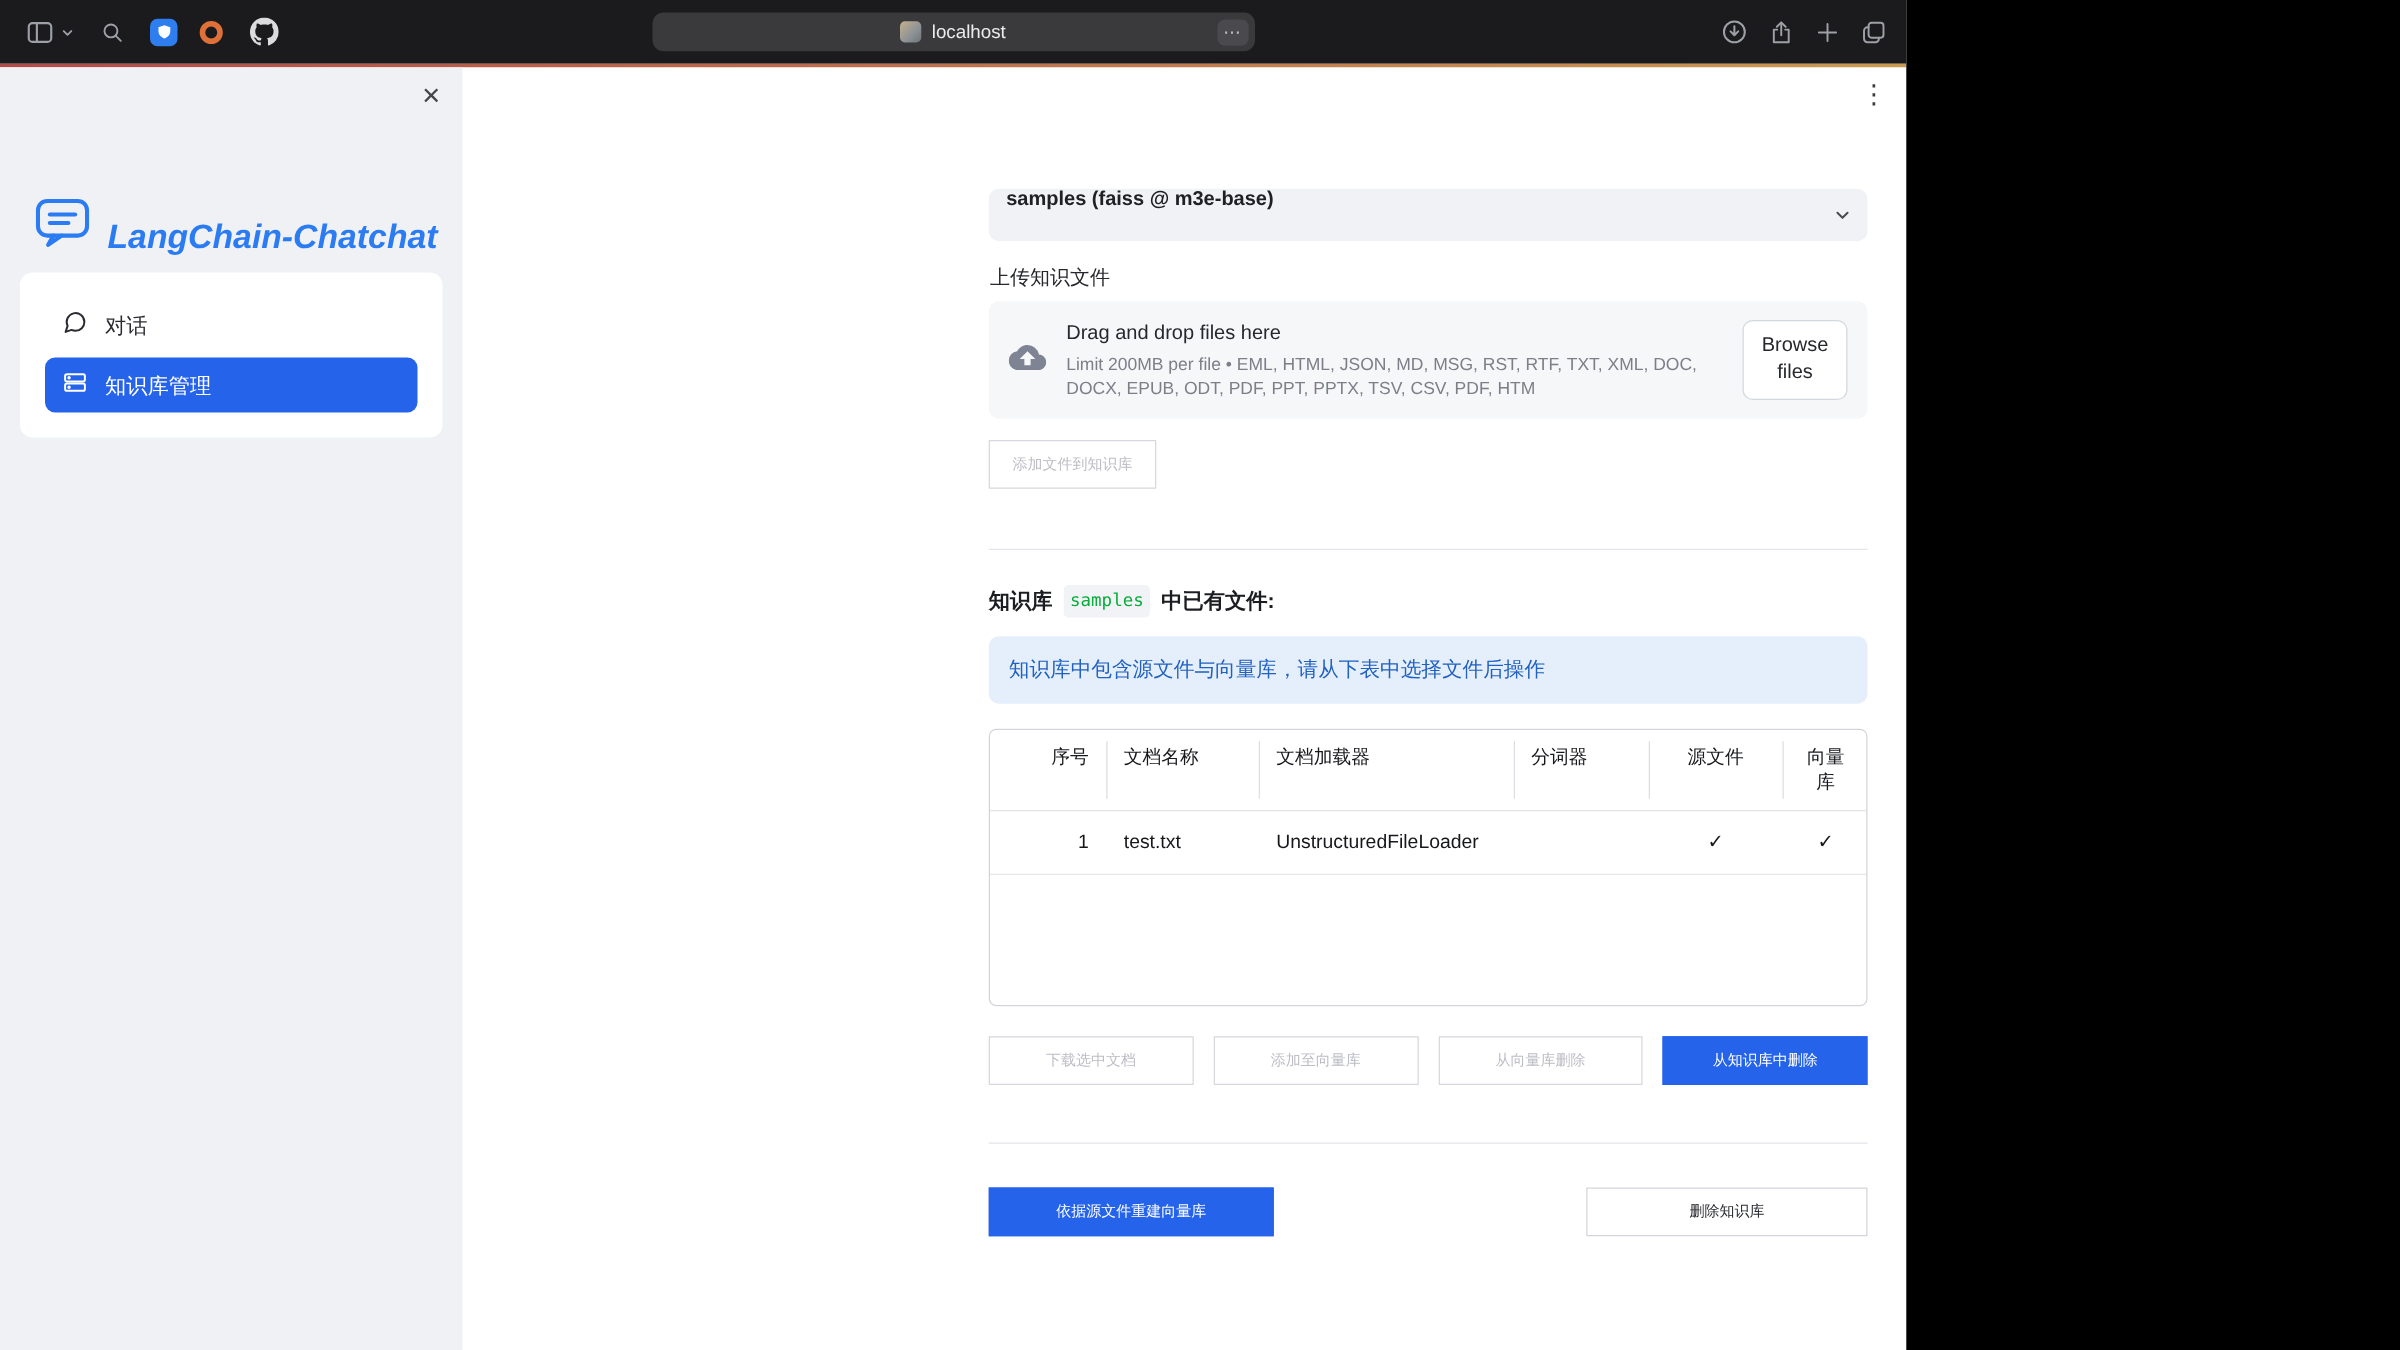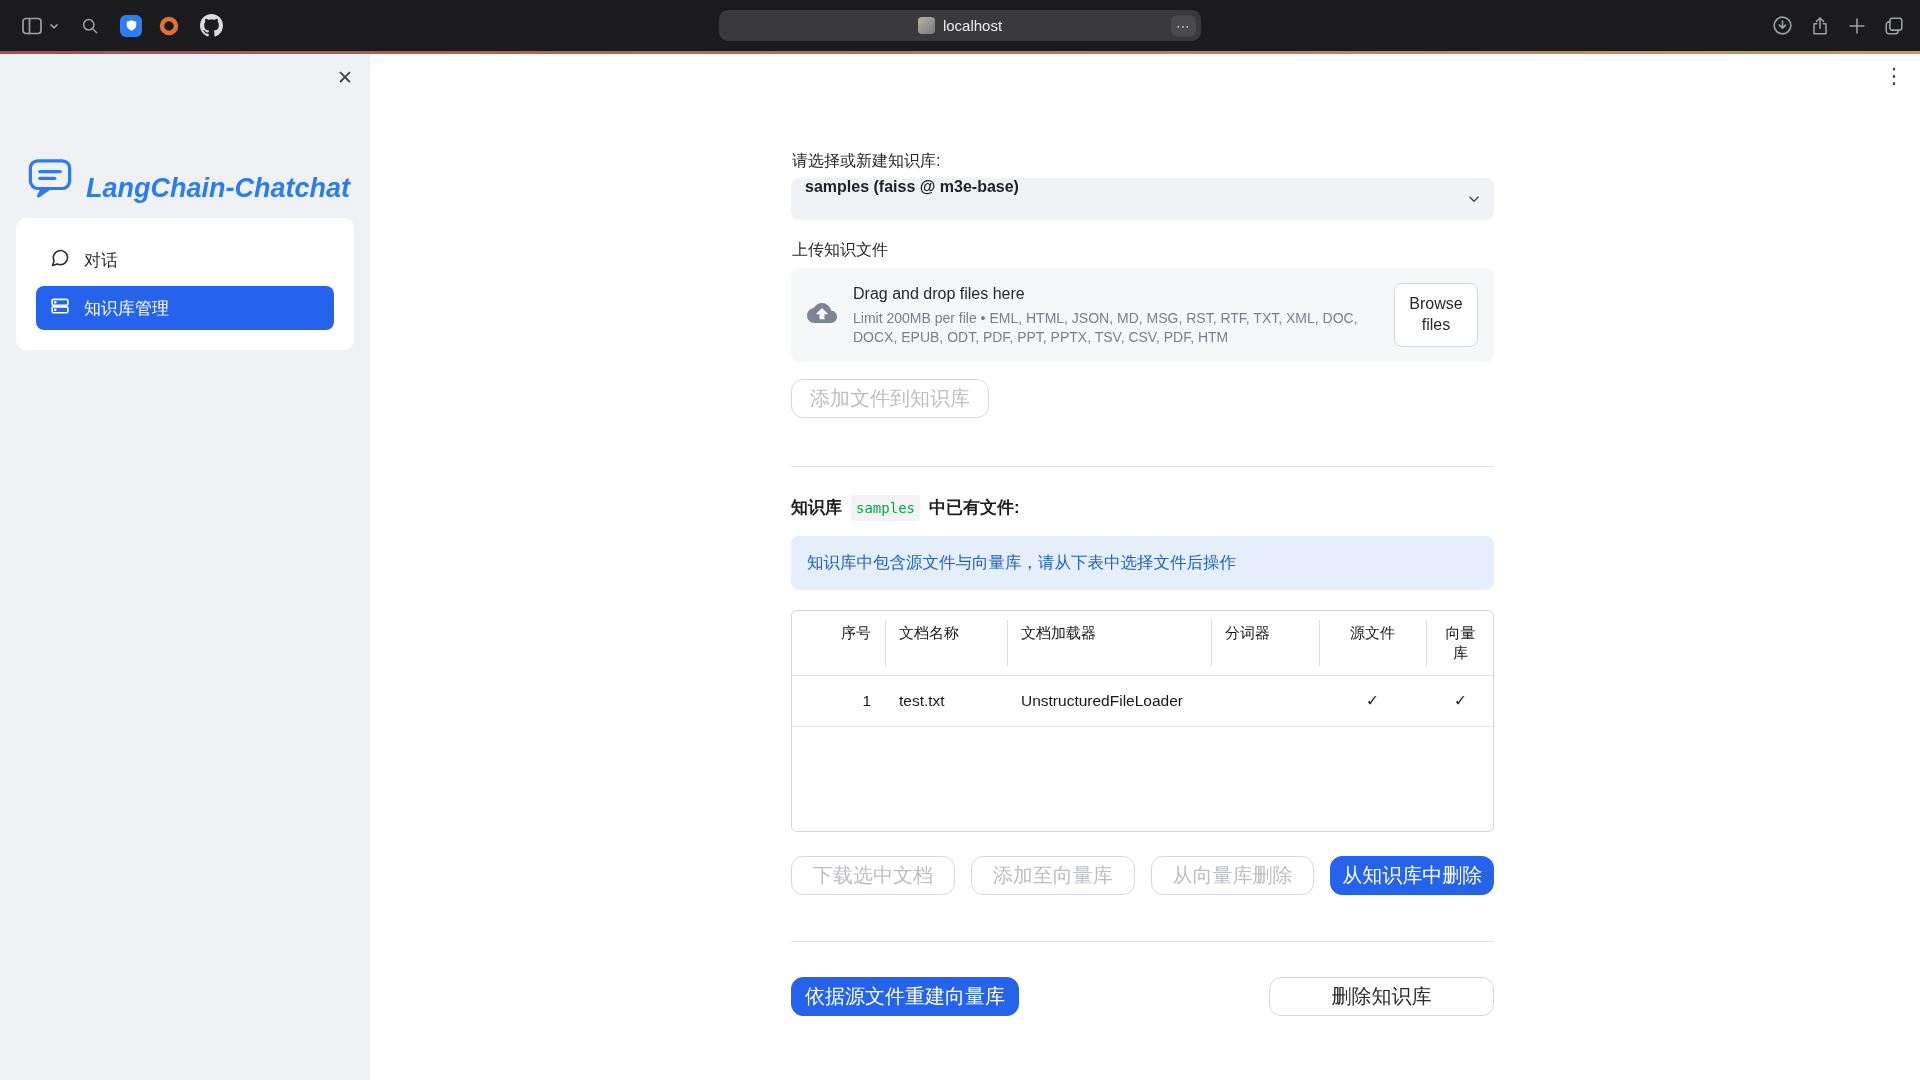--- a/index.html
+++ b/index.html
@@ -1,17 +1,17 @@
 <!DOCTYPE html>
 <html><head>
 <meta charset="utf-8">
 <style>
   * { box-sizing: border-box; }
   body { margin:0; font-family:"Liberation Sans","DejaVu Sans",sans-serif; background:#000; }
-  .screen { position:relative; width:1920px; height:1080px; background:#fff; overflow:hidden; }
+  .screen { position:relative; width:1525px; height:1080px; background:#fff; overflow:hidden; }
 
   
   .browser-bar { position:absolute; top:0; left:0; right:0; height:51px; background:#1b1b1d; display:flex; align-items:center; color:#9da0a6; }
   .bar-left { display:flex; align-items:center; padding-left:20px; }
   .tico { display:flex; align-items:center; justify-content:center; color:#9da0a6; }
   .tico svg { display:block; }
   .m-r-20 { margin-right:20px; } .m-r-16 { margin-right:16px; } .m-r-4 { margin-right:4px; }
   .ext-blue { width:22px; height:22px; border-radius:6px; background:#2f7ef0; display:flex; align-items:center; justify-content:center; }
   .ext-orange { width:22px; height:22px; display:flex; align-items:center; justify-content:center; }
   .address-bar { position:absolute; left:50%; top:10px; transform:translateX(-50%); width:482px; height:31px; background:#3a3a3d; border-radius:9px; display:flex; align-items:center; justify-content:center; gap:8px; color:#ececee; font-size:15px; }
@@ -43,21 +43,21 @@
 
   .selectbox { height:42px; background:#f0f2f6; border-radius:8px; display:flex; align-items:flex-start; padding:0 40px 0 14px; font-size:16px; color:#202126; position:relative;font-weight:bold; }
   .selectbox .chev { position:absolute; right:11px; top:50%; transform:translateY(-50%); color:#4c4e56; display:flex; }
 
   .uploader { height:94px; background:#f6f7f9; border-radius:8px; padding:0 16px; display:flex; align-items:center; gap:16px; }
   .upl-text { display:flex; flex-direction:column; gap:6px; }
   .upl-title { font-size:16px; color:#27282d; line-height:19px; }
   .upl-limit { font-size:14px; color:#7c7e88; width:515px; line-height:1.35; }
   .browse-btn { margin-left:auto; width:84px; min-height:64px; background:#fff; border:1px solid #d4d7dd; border-radius:8px; font-size:16px; color:#27282d; line-height:1.3; text-align:center; padding:10px 8px; font-family:inherit; }
 
-  .btn { display:inline-flex; align-items:center; justify-content:center; height:39px; padding:0 18px; border-radius:12px; font-size:20px; border:1px solid transparent; font-family:inherit; white-space:nowrap; }
+  .btn { display:inline-flex; align-items:center; justify-content:center; height:39px; padding:0 18px; border-radius:0; font-size:12px; border:1px solid transparent; font-family:inherit; white-space:nowrap; }
   .btn-disabled { background:#fff; border-color:#d7d8dd; color:#bdbec5; }
   .btn-secondary { background:#fff; border-color:#d4d6db; color:#2a2b30; }
   .btn-primary { background:#2563eb; border-color:#2563eb; color:#fff; }
   .add-files { margin-top:17px; }
 
   .divider { border:none; border-top:1px solid #e4e5e9; margin:48px 0 28px; }
   .divider.second { margin:46px 0 35px; }
 
   .kb-heading { display:flex; align-items:center; gap:9px; font-size:17px; font-weight:bold; color:#1c1d21; line-height:22px; margin-bottom:15px; }
   .code-chip { font-family:"DejaVu Sans Mono",monospace; font-size:14px; font-weight:normal; color:#09ab3b; background:#f2f3f6; border-radius:4px; padding:2px 5px; }
@@ -198,21 +198,20 @@
           <span>知识库管理</span>
         </div>
       </nav>
     </aside>
 
     <main class="main">
       <button class="kebab">⋮</button>
 
       <div class="content">
 
-        <p class="field-label">请选择或新建知识库:</p>
 
         <div class="selectbox">
           <span>samples (faiss @ m3e-base)</span>
           <span class="chev">
             <svg width="18" height="18" viewBox="0 0 20 20" fill="none" stroke="currentColor" stroke-width="1.8" stroke-linecap="round" stroke-linejoin="round">
                 <path d="M5.5 8l4.5 4.5L14.5 8"></path>
               </svg>
           </span>
         </div>
 

